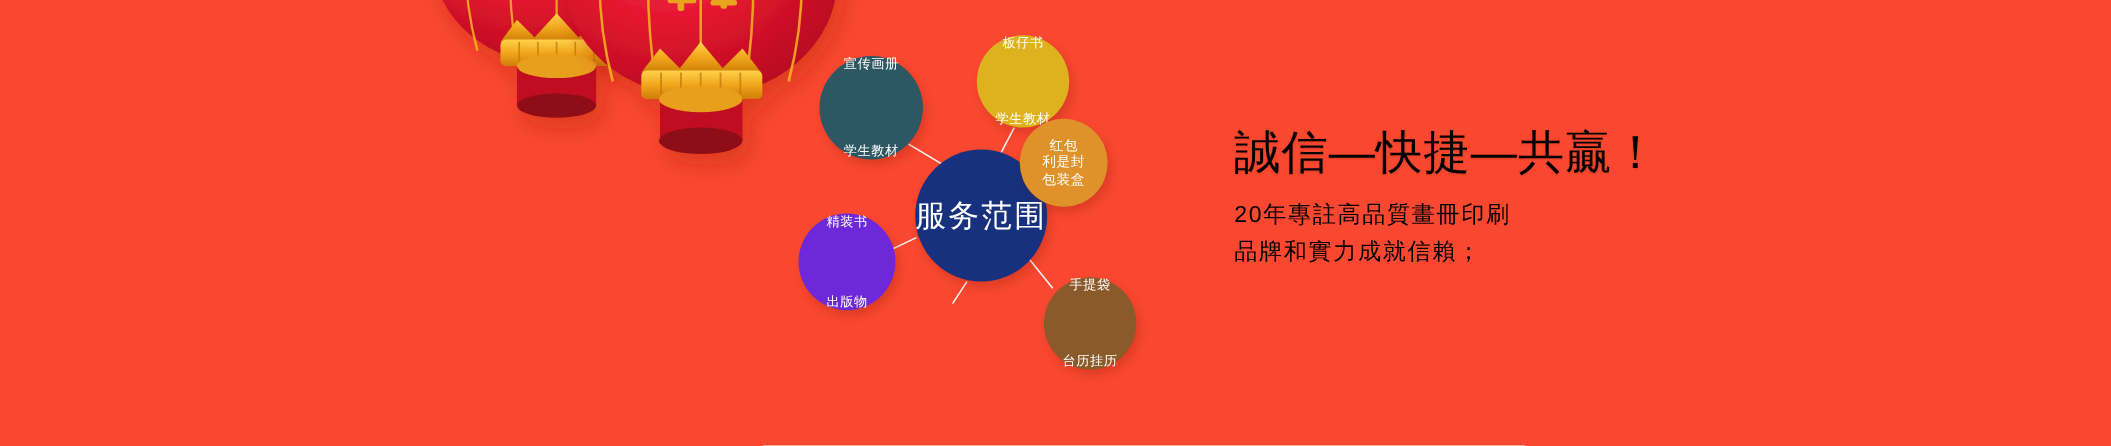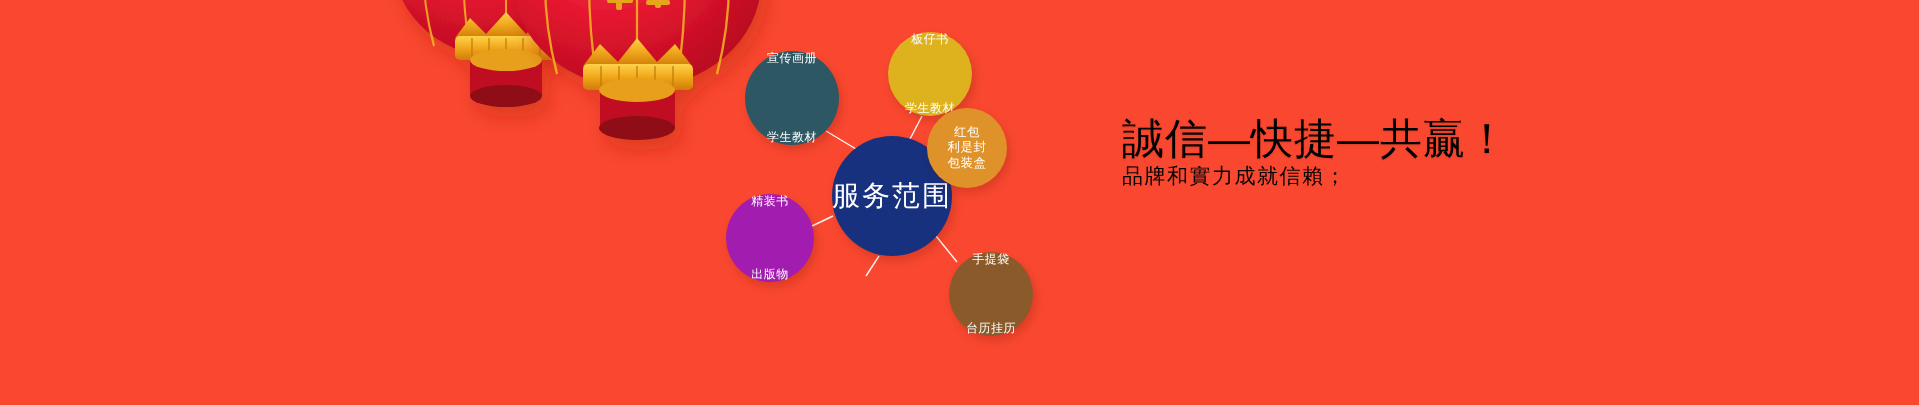--- a/index.html
+++ b/index.html
@@ -190,23 +190,24 @@
     <span>利是封</span>
     <span>包装盒</span>
   </div>
 
   <div class="bubble sat" style="left:949px; top:252px; width:84px; height:84px; background:#8b5a2b;">
     <span>手提袋</span>
     <span>台历挂历</span>
   </div>
 
 
-  <div class="bubble sat" style="left:726px; top:194px; width:88px; height:88px; background:#a21caf;">
+  <div class="bubble sat" style="left:726px; top:194px; width:88px; height:88px; background:#6d28d9;">
     <span>精装书</span>
     <span>出版物</span>
   </div>
 
   <div class="copy" style="left:1122px; top:118px;">
     <div class="headline">誠信—快捷—共贏！</div>
+    <div class="subline" style="margin-top:20px;">20年專註高品質畫冊印刷</div>
     <div class="subline">品牌和實力成就信賴；</div>
   </div>
 
 </div>
 
 </body></html>

